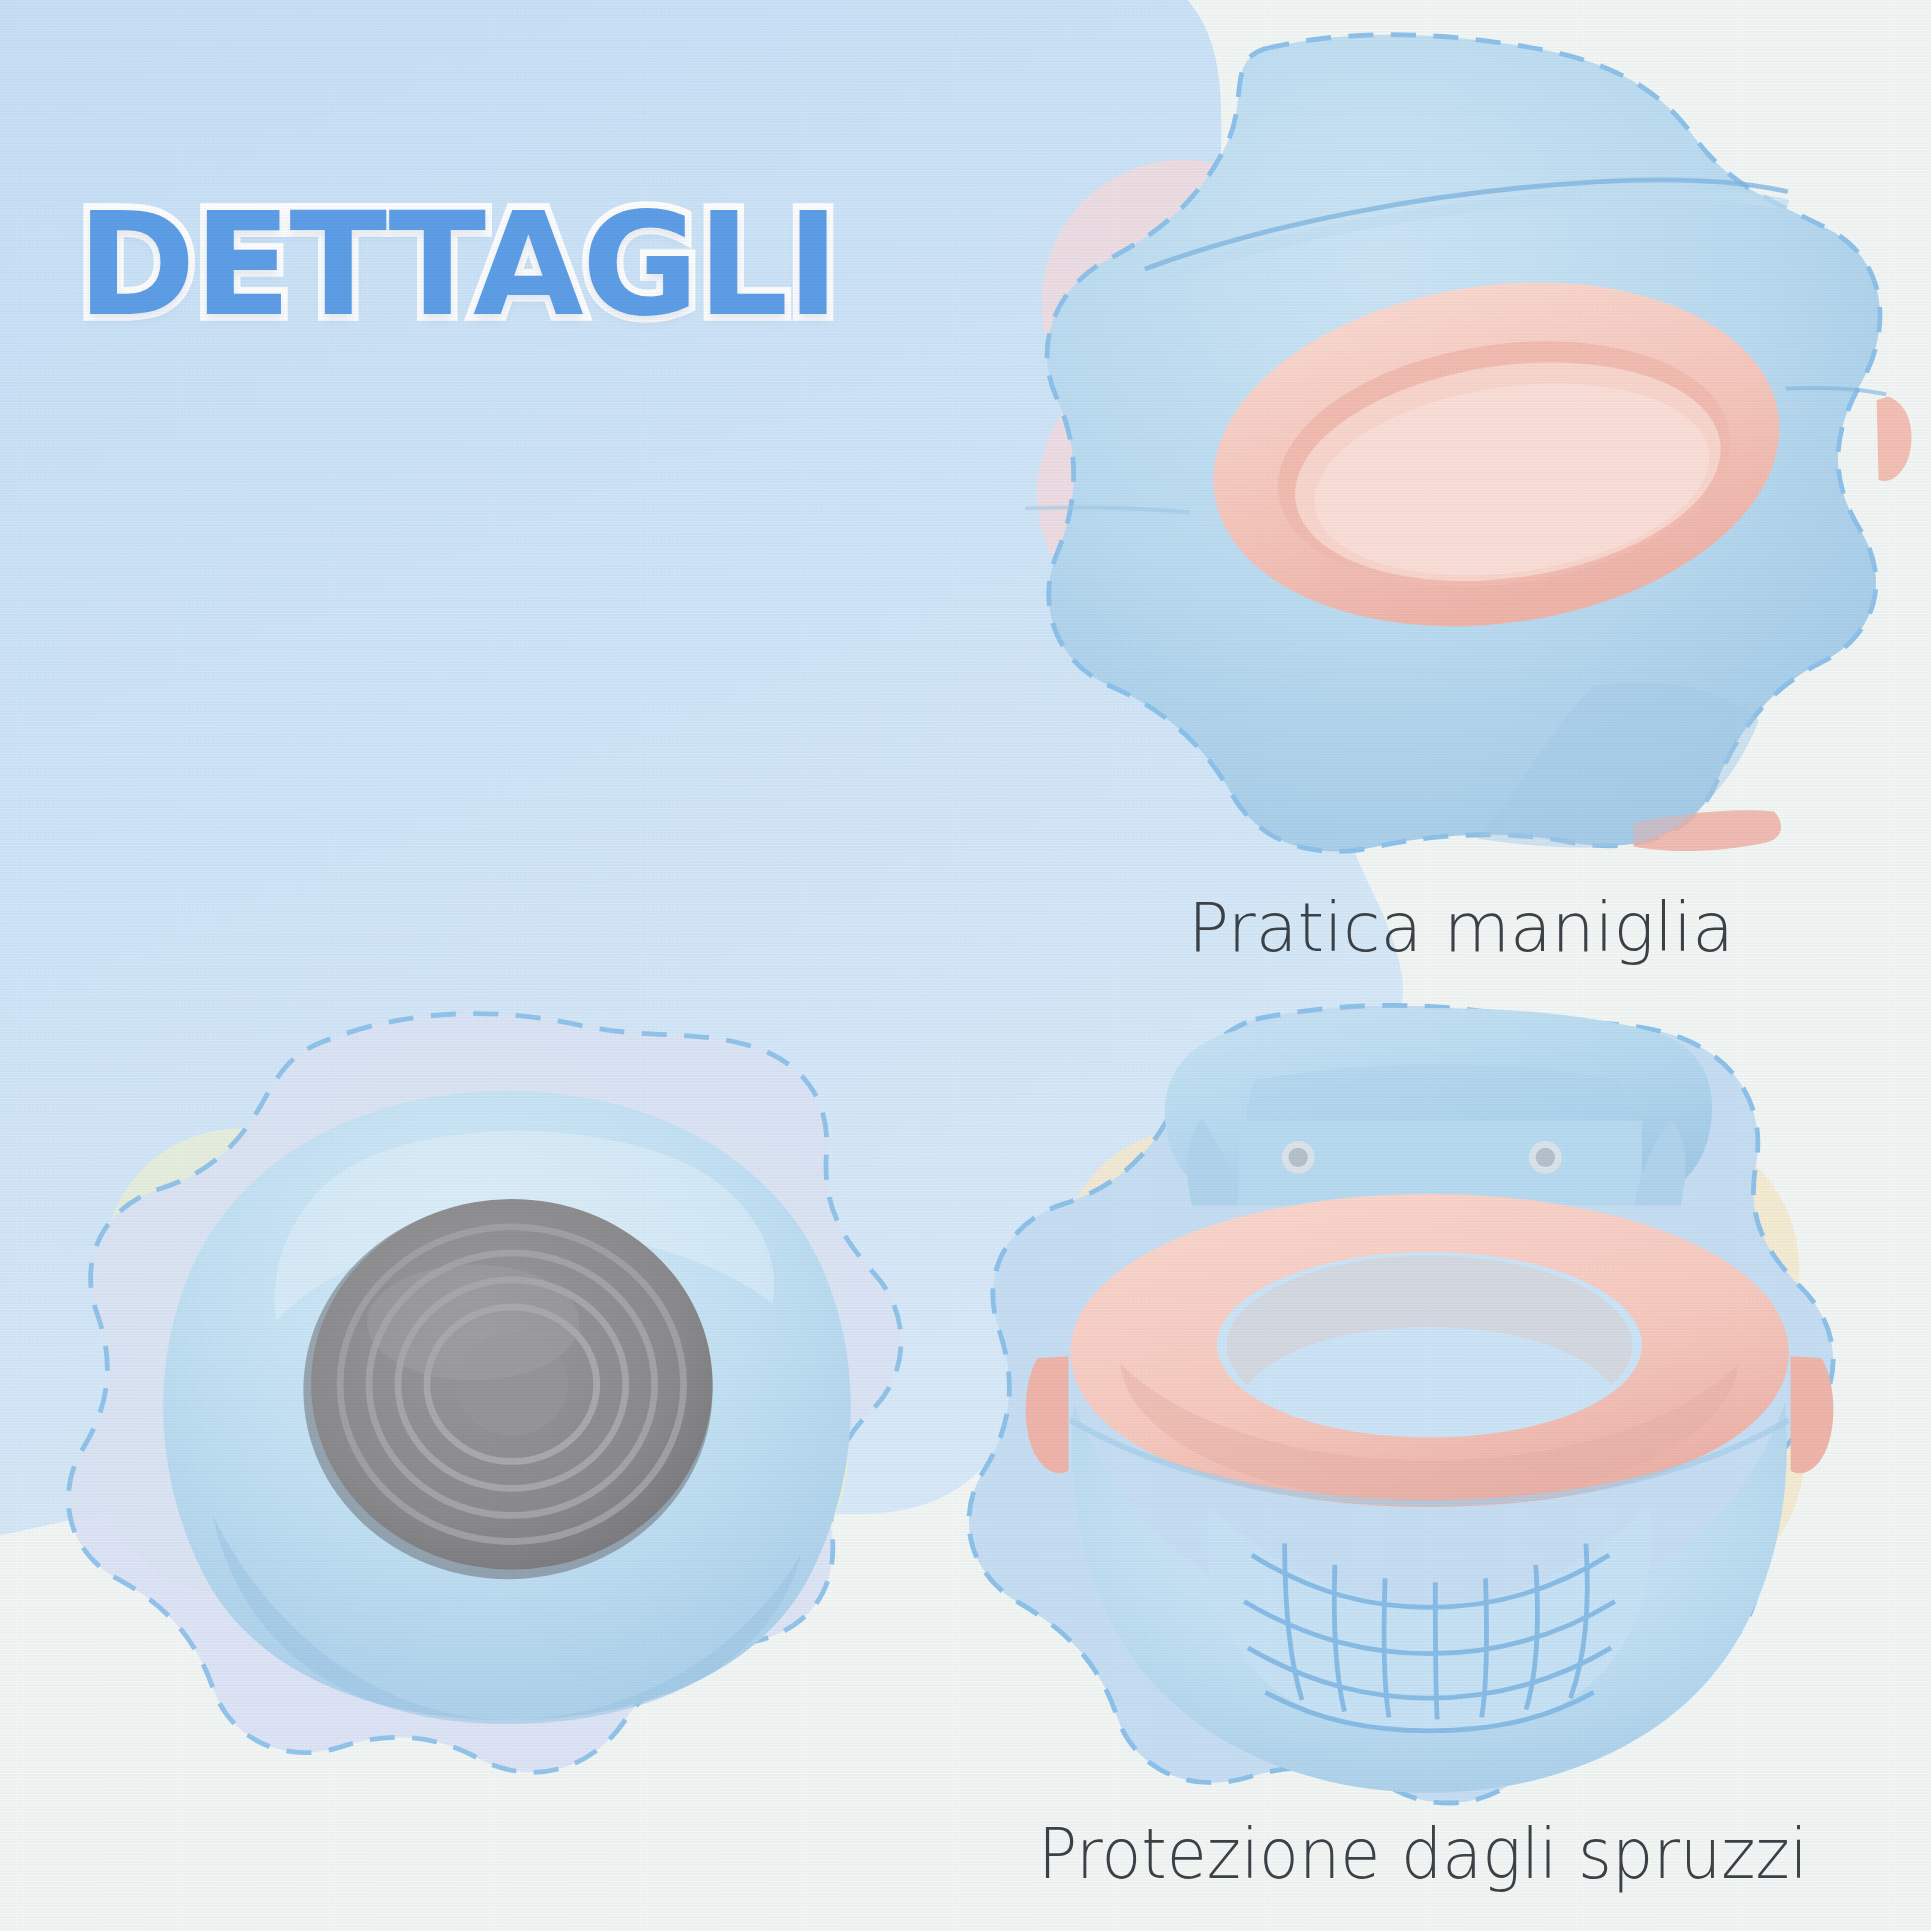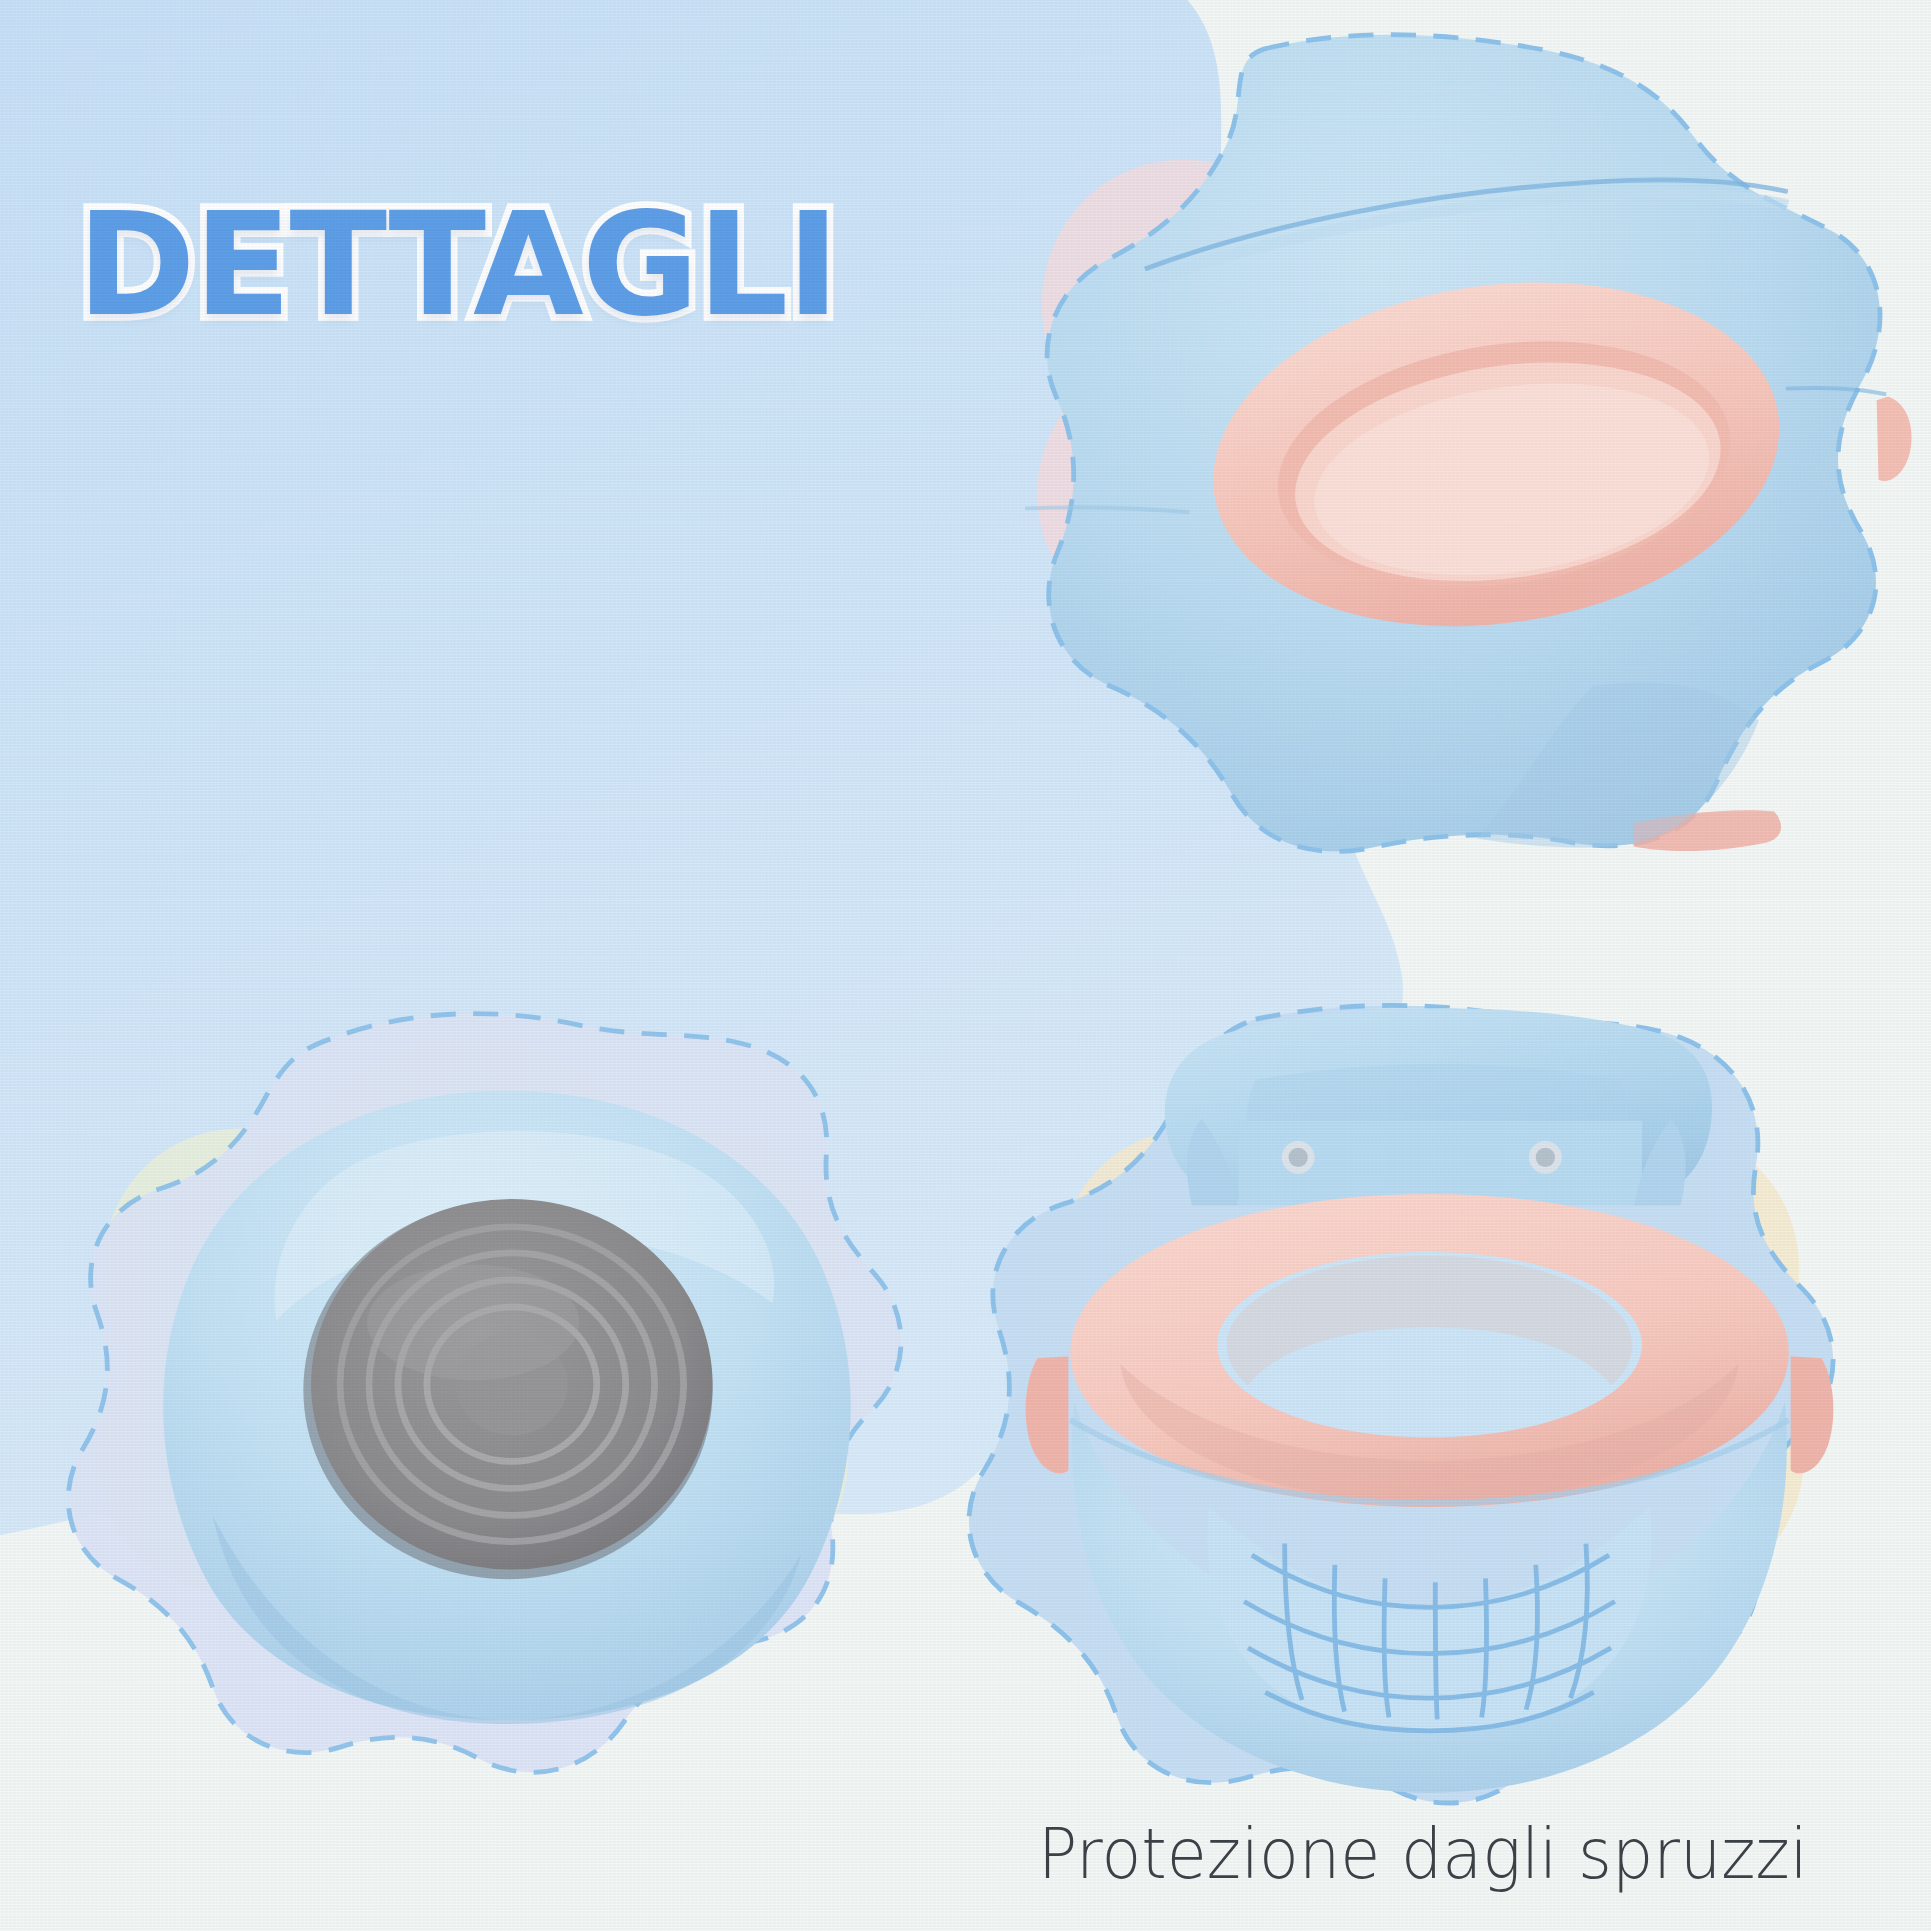--- a/index.html
+++ b/index.html
@@ -270,17 +270,18 @@
     <path d="M74,406 C60,430 58,470 68,498 C78,524 96,530 106,522 L106,404 Z" fill="#F0B6AC"></path>
     <path d="M886,406 C900,430 902,470 892,498 C882,524 864,530 854,522 L854,404 Z" fill="#F0B6AC"></path>
 
     <path d="M108,470 C200,524 330,556 480,556 C630,556 760,524 852,470" fill="none" stroke="#A8D0EC" stroke-width="6" opacity=".7"></path>
   </svg>
 
   <div id="title-wrap">
     <h1 id="page-title">DETTAGLI</h1>
   </div>
 
+  <div class="caption" id="cap-handle">Pratica maniglia</div>
   <div class="caption" id="cap-splash">Protezione dagli spruzzi</div>
 
   <div class="texture"></div>
 </div>
 
 
 </body></html>

